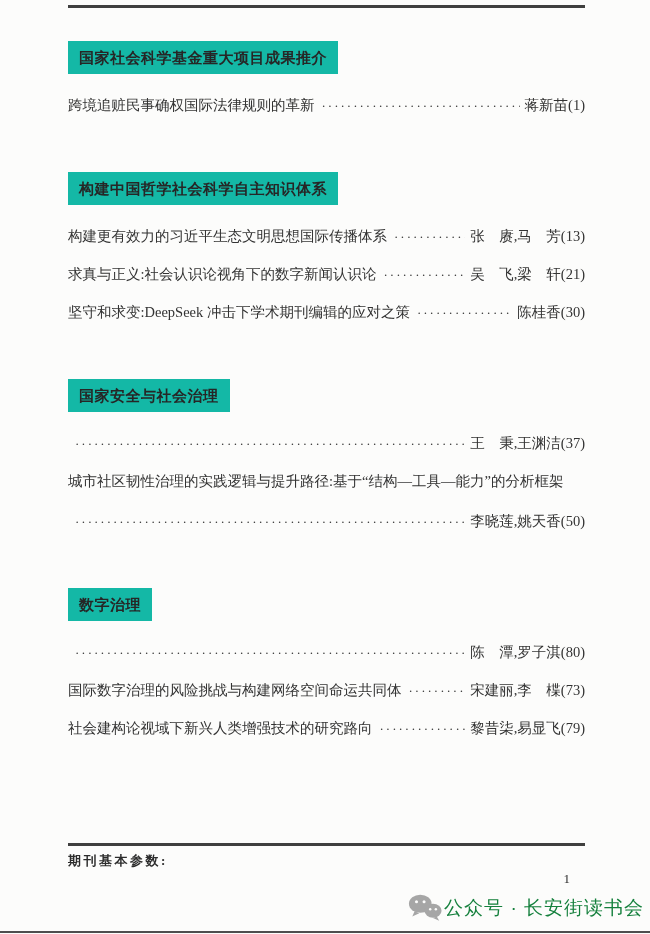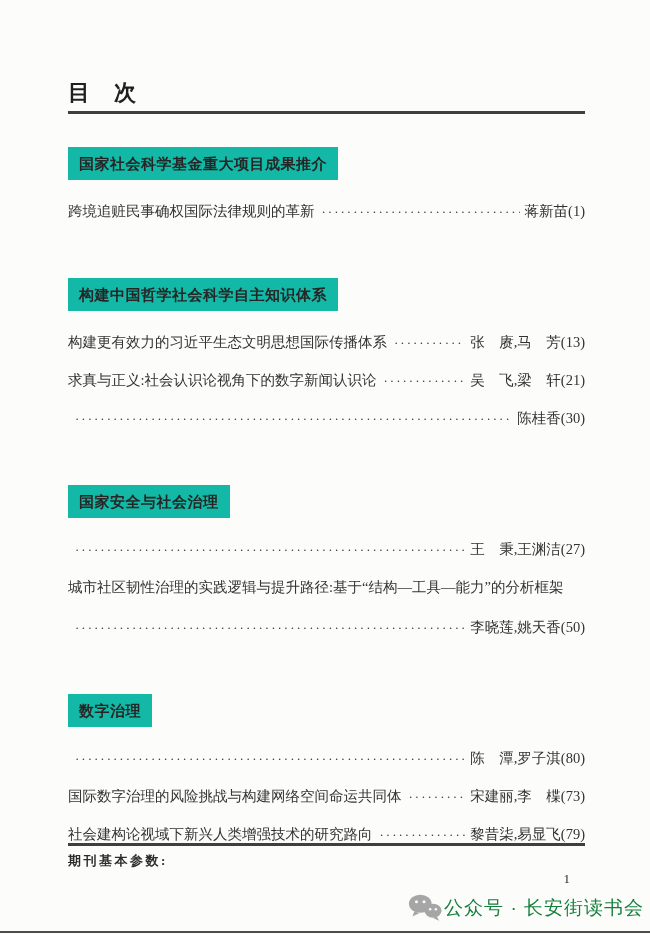--- a/index.html
+++ b/index.html
@@ -65,21 +65,20 @@
     color:#15803d;font-size:19px;letter-spacing:1px;
     font-family:"Liberation Sans","DejaVu Sans",sans-serif;
   }
   .bottom-edge{position:absolute;left:0;right:0;bottom:1px;height:2px;background:#4e4e4e;}
 </style>
 </head>
 <body>
 
 <div class="page">
   <div class="content">
-    <h1 class="page-title">目　次</h1>
     <div class="title-rule"></div>
     <main id="sections">
   <section class="toc-section first">
     <div class="section-header">
       <span class="section-header-label">国家社会科学基金重大项目成果推介</span>
     </div>
     <div class="articles">
   <div class="article-row">
     <span class="article-title">跨境追赃民事确权国际法律规则的革新</span>
     <span class="leader">········································································································································································································</span>
@@ -99,34 +98,35 @@
     <span class="authors-box"><span class="article-authors">张　赓,马　芳</span><span class="article-page">(13)</span></span>
   </div>
 
   <div class="article-row">
     <span class="article-title">求真与正义:社会认识论视角下的数字新闻认识论</span>
     <span class="leader">········································································································································································································</span>
     <span class="authors-box"><span class="article-authors">吴　飞,梁　轩</span><span class="article-page">(21)</span></span>
   </div>
 
   <div class="article-row">
+    <span class="article-title">坚守和求变:DeepSeek 冲击下学术期刊编辑的应对之策</span>
     <span class="leader">········································································································································································································</span>
     <span class="authors-box"><span class="article-authors">陈桂香</span><span class="article-page">(30)</span></span>
   </div>
 </div>
   </section>
 
   <section class="toc-section">
     <div class="section-header">
       <span class="section-header-label">国家安全与社会治理</span>
     </div>
     <div class="articles">
   <div class="article-row">
     <span class="leader">········································································································································································································</span>
-    <span class="authors-box"><span class="article-authors">王　秉,王渊洁</span><span class="article-page">(27)</span></span>
+    <span class="authors-box"><span class="article-authors">王　秉,王渊洁</span><span class="article-page">(37)</span></span>
   </div>
 
   <div class="article-row wrap">
     <div class="line1">
       <span class="article-title">城市社区韧性治理的实践逻辑与提升路径:基于“结构—工具—能力”的分析框架</span>
     </div>
     <div class="line2">
       <span class="leader">········································································································································································································</span>
       <span class="authors-box"><span class="article-authors">李晓莲,姚天香</span><span class="article-page">(50)</span></span>
     </div>

